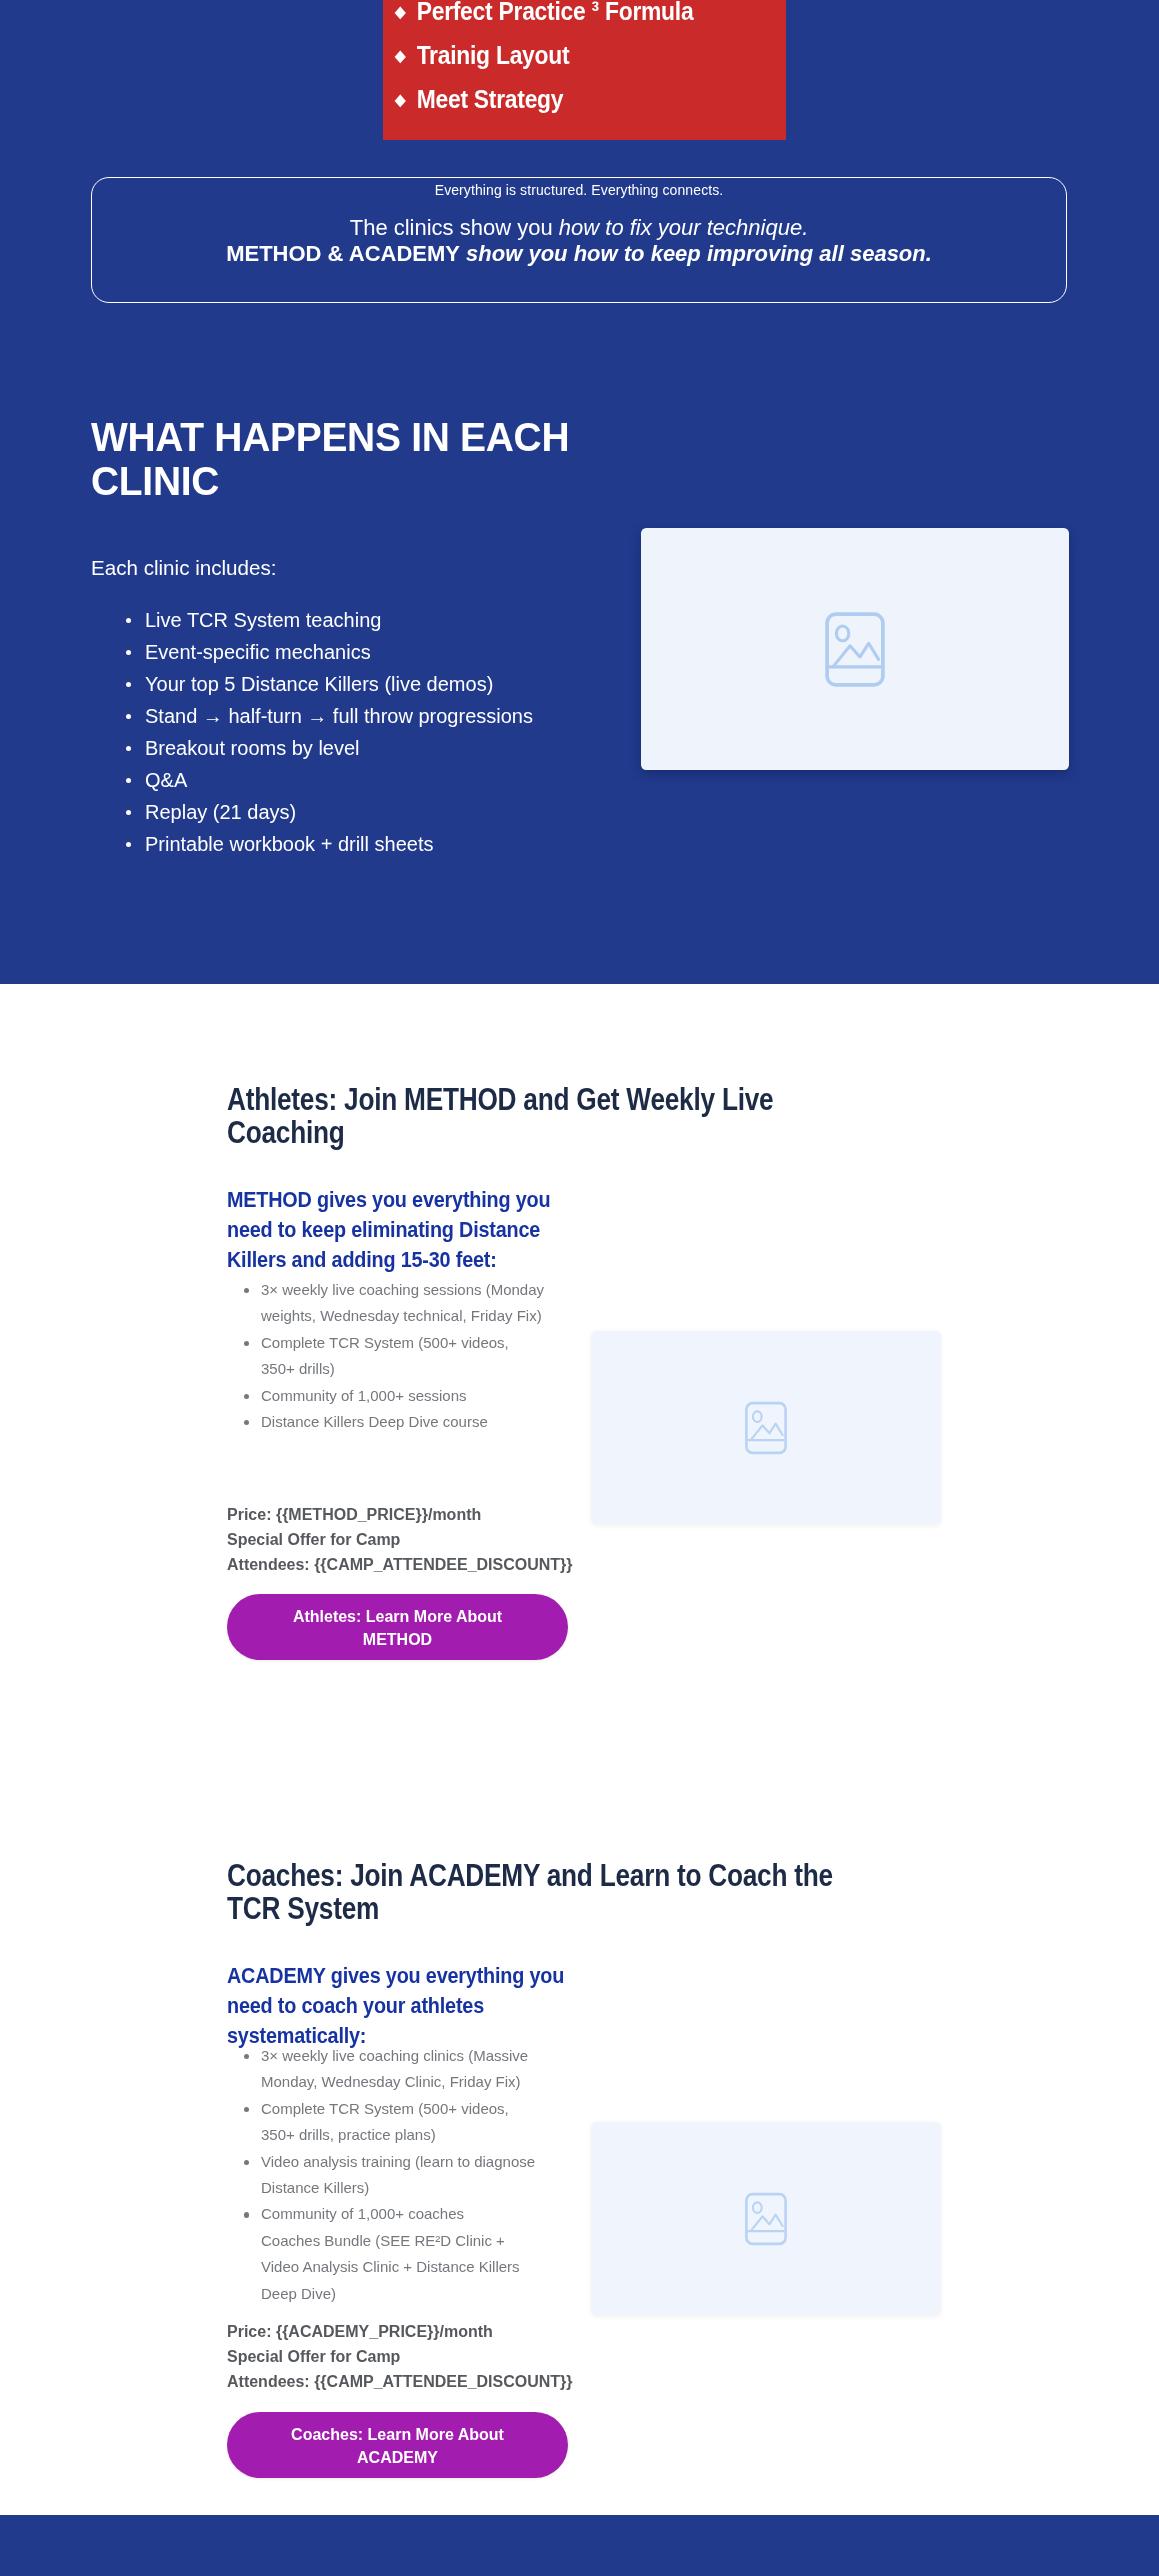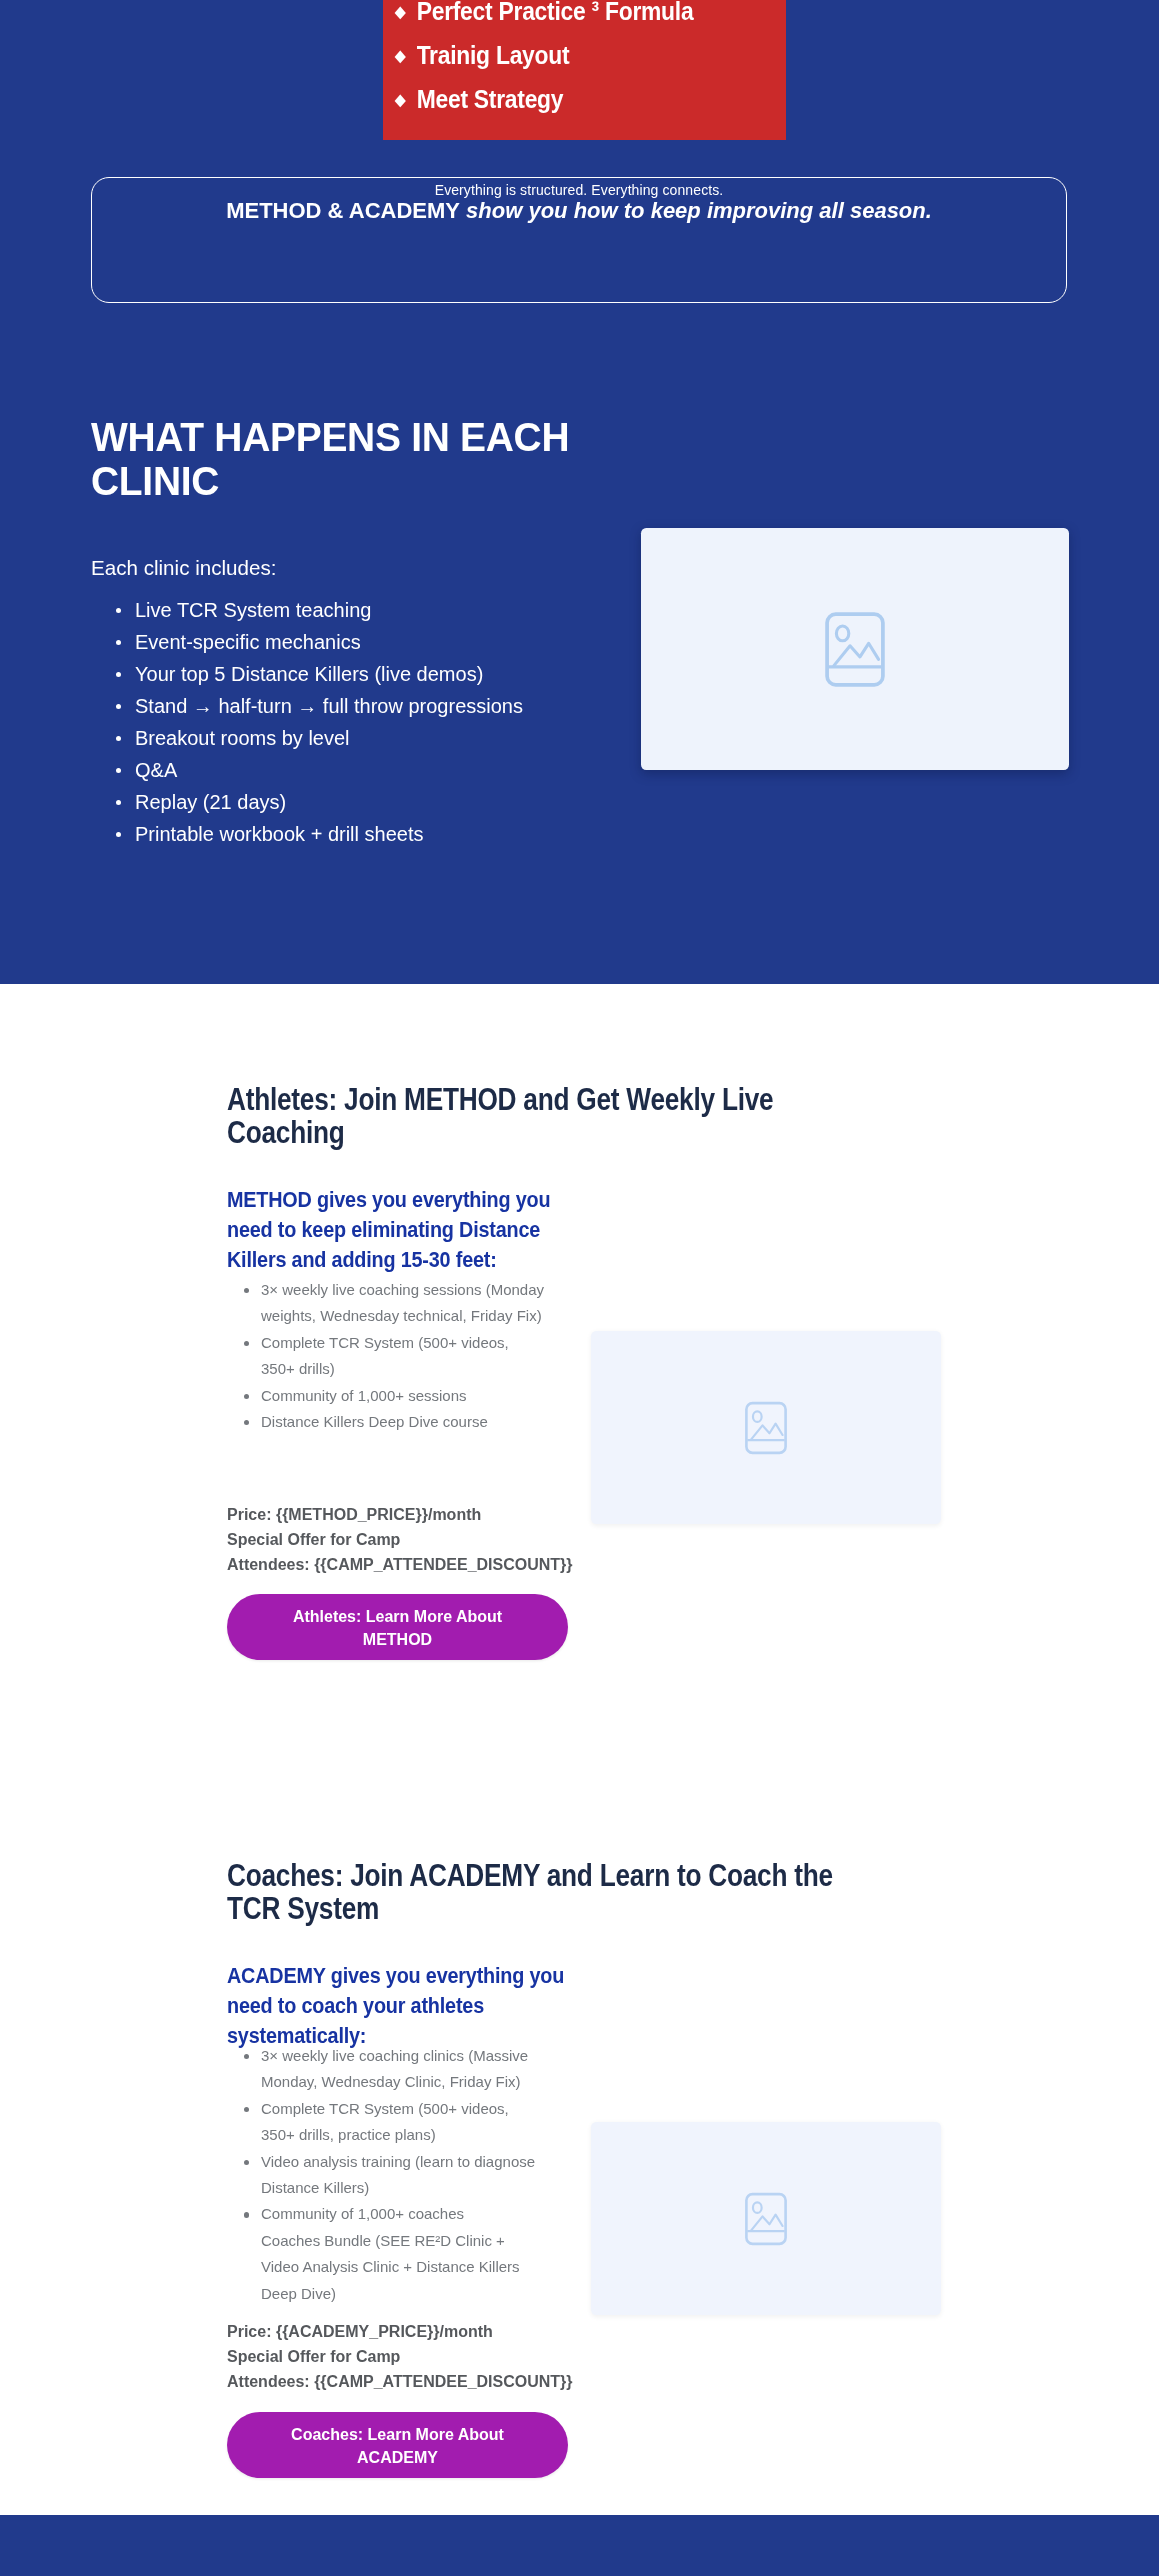--- a/index.html
+++ b/index.html
@@ -50,21 +50,21 @@
     margin: 0; color: #ffffff;
     font-size: 41px; line-height: 44px; font-weight: 700; letter-spacing: -0.3px;
     transform: scaleX(0.95); transform-origin: left top;
   }
   .clinic-intro {
     position: absolute; left: 91px; top: 556px;
     color: #ffffff; font-size: 20.6px; line-height: 23px;
   }
   ul.clinic-list {
     position: absolute; left: 111px; top: 592px;
-    margin: 2px; padding: 0; list-style: none;
+    margin: 12px; padding: 0; list-style: none;
     color: #ffffff; font-size: 20px;
   }
   ul.clinic-list li { position: relative; line-height: 32px; padding-left: 22px; white-space: nowrap; }
   ul.clinic-list li::before {
     content: ""; position: absolute; left: 2.6px; top: 13.5px;
     width: 5.2px; height: 5.2px; border-radius: 50%; background: #ffffff;
   }
   
   .placeholder {
     position: absolute;
@@ -156,20 +156,23 @@
         </div>
         <div class="slide-line">
           <span class="diamond">◆</span>
           <span>Meet Strategy</span>
         </div>
       </div>
     </div>
 
     <div class="callout">
       <div class="c1">Everything is structured. Everything connects.</div>
+      <div class="c2">
+        <span>The clinics show you </span><span class="it">how to fix your technique.</span>
+      </div>
       <div class="c3">
         <span class="bd">METHOD &amp; ACADEMY</span><span class="bd it"> show you </span><span class="bd it">how to keep improving all season.</span>
       </div>
     </div>
 
     <h1 class="clinic-heading">
       <div>WHAT HAPPENS IN EACH</div>
       <div>CLINIC</div>
     </h1>
 

